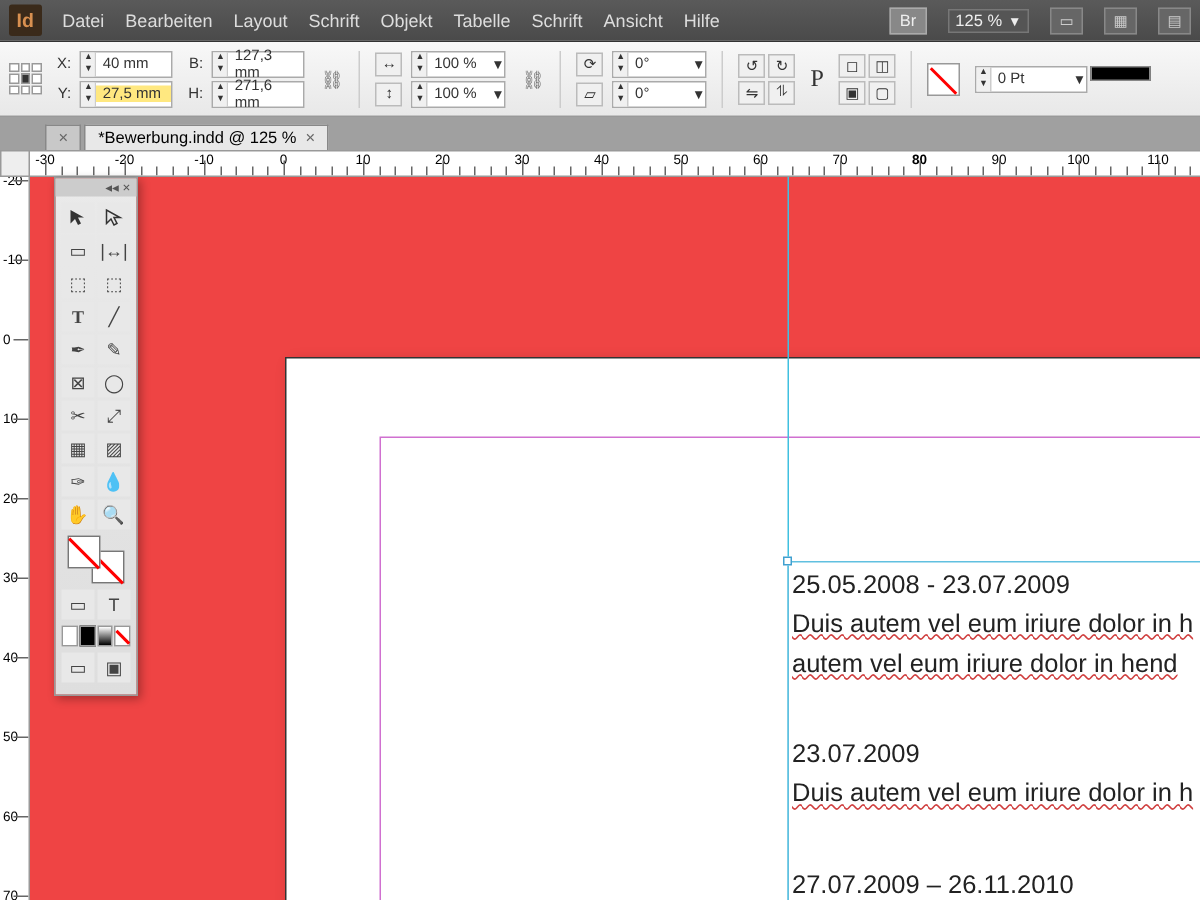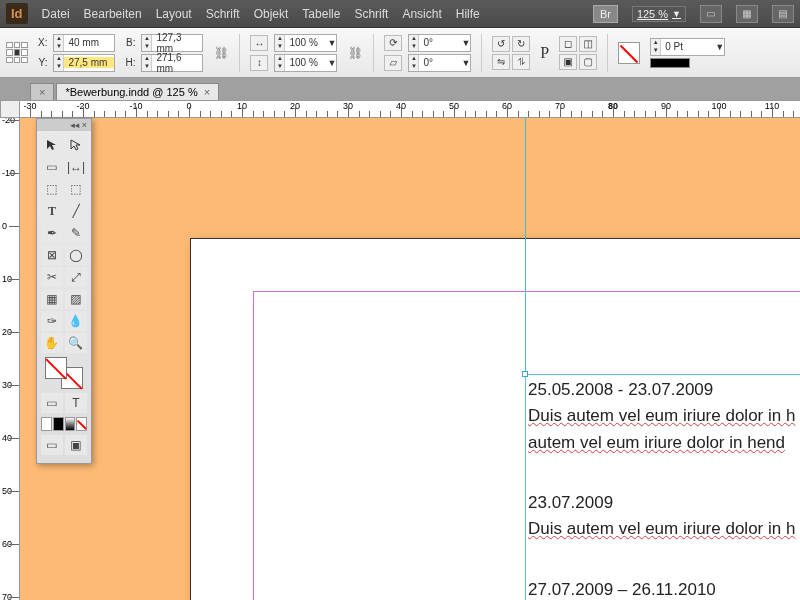--- a/index.html
+++ b/index.html
@@ -2,21 +2,21 @@
 <html><head>
 <meta charset="utf-8">
 <style>
 * { margin:0; padding:0; box-sizing:border-box; font-family:Tahoma,Arial,sans-serif; }
 body { background:#f0f0f0; width:800px; height:600px; overflow:hidden; position:relative; }
 .menubar { background:linear-gradient(#5a5a5a,#4a4a4a); height:28px; display:flex; align-items:center; padding:0 6px; gap:14px; color:#ddd; font-size:12px; border-bottom:1px solid #333; }
 .id-logo { background:#3a2a1a; color:#d89050; font-weight:bold; padding:3px 5px; font-size:13px; border-radius:2px; }
 .menu-item { cursor:pointer; }
 .menu-spacer { flex:1; }
 .br-badge { background:#888; padding:2px 6px; font-size:11px; color:#eee; border:1px solid #aaa; }
-.zoom-sel { display:flex; align-items:center; background:#555; padding:1px 4px; font-size:11px; color:#eee; border:1px solid #777;text-decoration:underline; }
+.zoom-sel { display:flex; align-items:center; background:#555; padding:1px 4px; font-size:11px; color:#eee; border:1px solid #777; }
 .chev { font-size:9px; margin-left:4px; }
 .iconbtn { width:22px; height:18px; background:#666; border:1px solid #888; display:inline-flex; align-items:center; justify-content:center; font-size:10px; color:#ccc; }
 .ctrlbar { background:linear-gradient(#f8f8f8,#e8e8e8); height:50px; border-bottom:1px solid #999; display:flex; align-items:center; padding:2px 6px; gap:10px; font-size:11px; color:#333; }
 .refpt { width:22px; height:22px; display:grid; grid-template:repeat(3,1fr)/repeat(3,1fr); gap:1px; }
 .refpt span { background:#fff; border:1px solid #999; }
 .refpt span.sel { background:#333; }
 .coord-group { display:grid; grid-template-columns:auto auto; gap:2px 6px; align-items:center; }
 .coord-label { font-size:10px; text-align:right; }
 .numfield { display:flex; align-items:center; border:1px solid #aaa; background:#fff; height:18px; }
 .numfield .step { width:10px; display:flex; flex-direction:column; border-right:1px solid #ccc; }
@@ -35,21 +35,21 @@
 .tab.inactive { background:#c8c8c8; }
 .tab-close { font-size:11px; color:#666; cursor:pointer; }
 .ruler-h { position:absolute; top:100px; left:20px; right:0; height:18px; background:#fff; border-bottom:1px solid #999; border-top:1px solid #999; overflow:hidden; }
 .ruler-h .mark { position:absolute; border-left:1px solid #666; height:6px; bottom:0; }
 .ruler-h .big { height:10px; }
 .ruler-h .lbl { position:absolute; font-size:9px; top:0; transform:translateX(-50%); }
 .ruler-v { position:absolute; top:118px; left:0; width:20px; bottom:0; background:#fff; border-right:1px solid #999; overflow:hidden; }
 .ruler-v .mark { position:absolute; border-top:1px solid #666; width:6px; right:0; }
 .ruler-v .lbl { position:absolute; font-size:9px; left:2px; transform:translateY(-50%); }
 .corner { position:absolute; top:100px; left:0; width:20px; height:18px; background:#eee; border:1px solid #999; }
-.canvas { position:absolute; top:118px; left:20px; right:0; bottom:0; background:#fdba74; overflow:hidden; }
+.canvas { position:absolute; top:118px; left:20px; right:0; bottom:0; background:#ef4444; overflow:hidden; }
 .page { position:absolute; top:120px; left:170px; width:900px; height:700px; background:#fff; border:1px solid #333; box-shadow:3px 3px 10px rgba(0,0,0,0.2); }
 .margin { position:absolute; top:52px; left:62px; width:780px; height:600px; border:1px solid #d070d0; }
 .guide-v { position:absolute; top:0; bottom:0; width:1px; background:#40c0e0; left:505px; }
 .textframe { position:absolute; top:256px; left:505px; width:400px; border:1px solid #60c0e0; padding:2px; }
 .textframe .handle { position:absolute; width:6px; height:6px; background:#fff; border:1px solid #40a0d0; }
 .textframe .h-tl { top:-4px; left:-4px; }
 .doc-text { font-family:Georgia,serif; font-size:17px; color:#222; line-height:1.55; }
 .doc-text .date { }
 .doc-text .para { }
 .spellwave { text-decoration:underline wavy #d04040; text-decoration-thickness:1px; }
@@ -194,21 +194,21 @@
   <div style="display:grid;grid-template-columns:auto auto;gap:2px">
     <span class="tiny-icon">◻</span>
     <span class="tiny-icon">◫</span>
     <span class="tiny-icon">▣</span>
     <span class="tiny-icon">▢</span>
   </div>
   <div class="sep"></div>
   <div class="stroke-sw">
       <div class="diag"></div>
     </div>
-  <div style="display:flex;flex-direction:column;gap:2px">
+  <div style="display:flex;flex-direction:row;gap:2px">
     <div class="numfield">
         <div class="step">
           <span>▲</span>
           <span>▼</span>
         </div>
         <span class="val">0 Pt</span>
         <span class="chev">▼</span>
       </div>
     <div class="color-sw"></div>
   </div>

